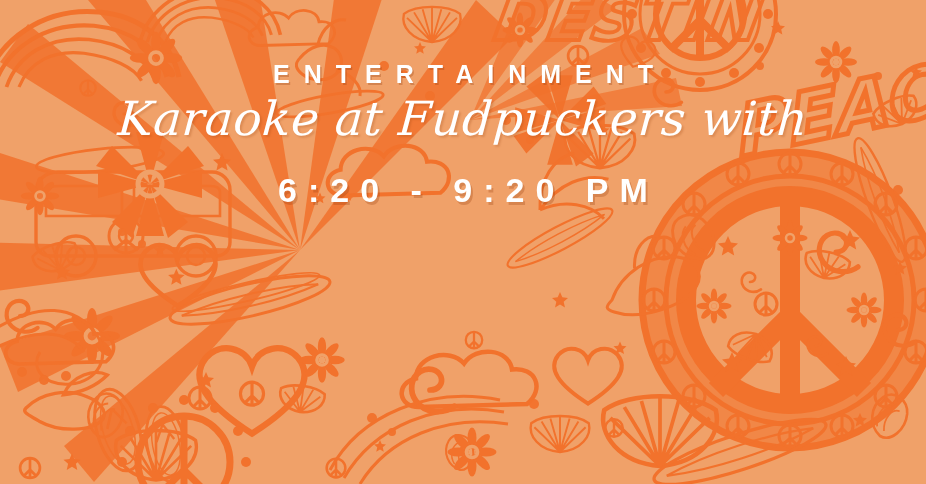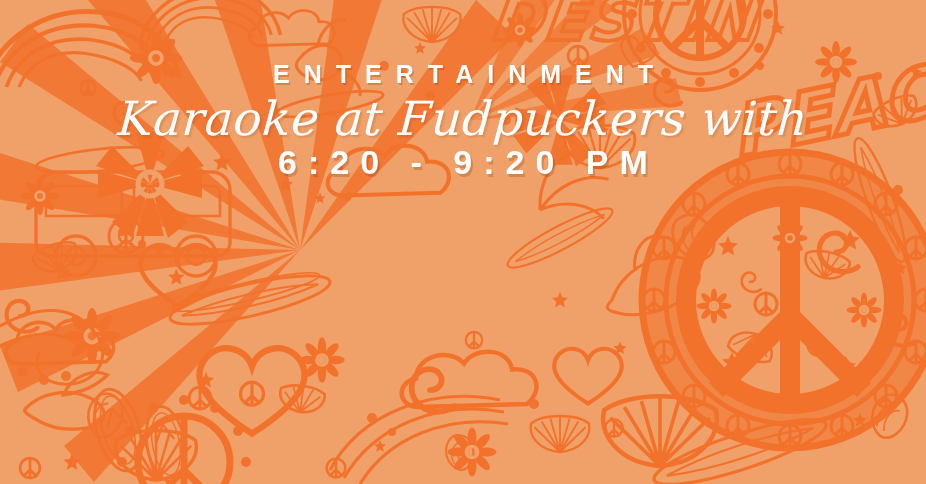--- a/index.html
+++ b/index.html
@@ -72,20 +72,21 @@
     font-weight: 700;
     font-size: 88px;
     line-height: 0.93;
     letter-spacing: -1px;
     text-shadow: 3px 4px 1px rgba(150,62,15,0.28);
     white-space: nowrap;
   }
   .headline .line2 { display: block; }
 
   .timeline {
+    margin-top: 28px;
     color: #FFFFFF;
     font-family: "Liberation Sans", sans-serif;
     font-weight: 700;
     font-size: 34px;
     line-height: 1;
     letter-spacing: 11px;
     text-indent: 11px;
     text-shadow: 2px 3px 0 rgba(150,62,15,0.28);
     white-space: nowrap;
   }

